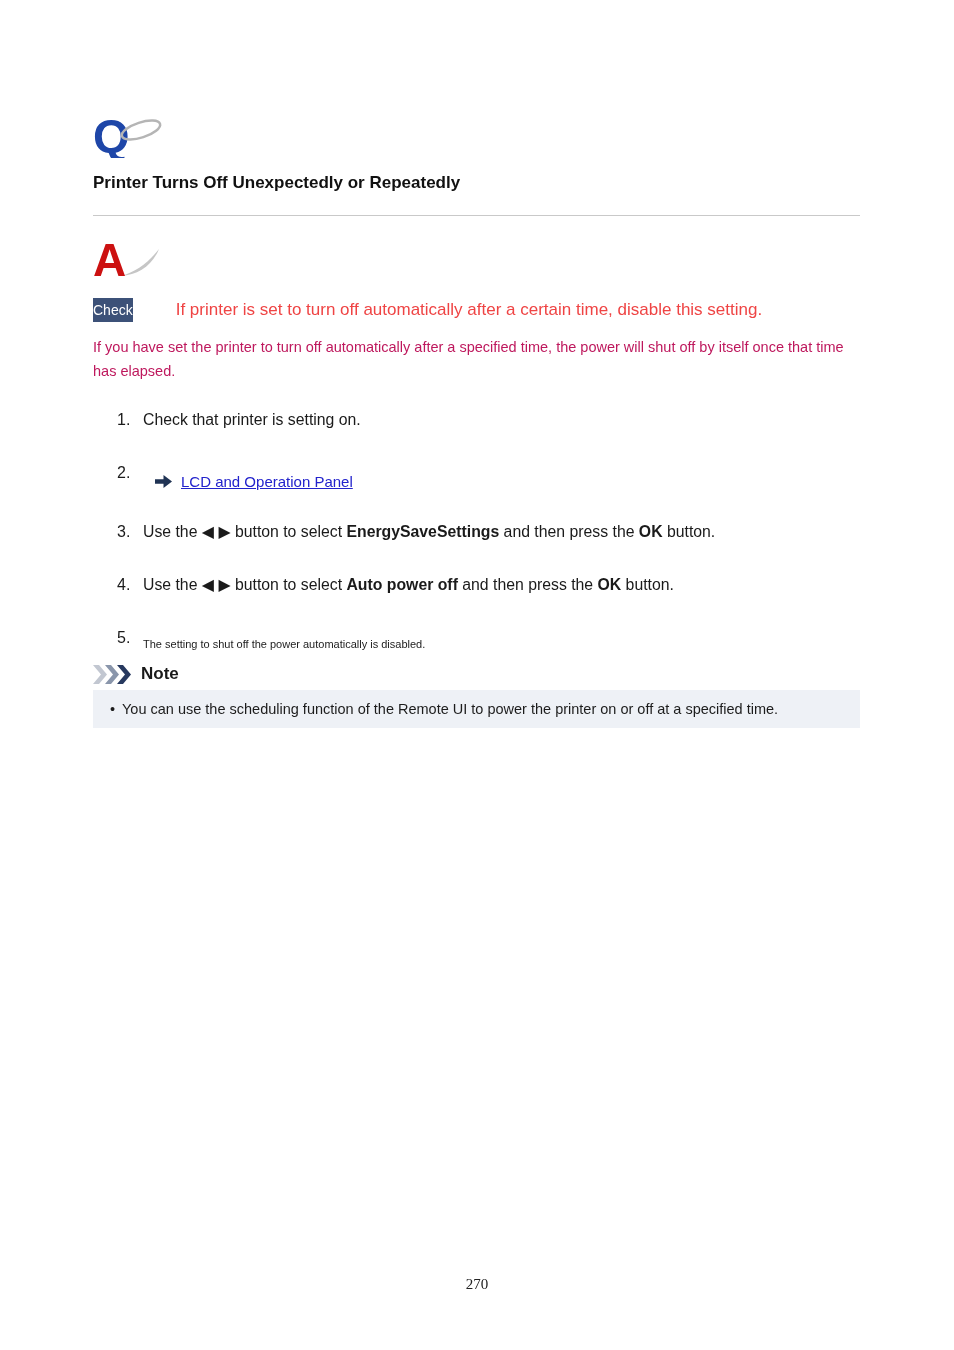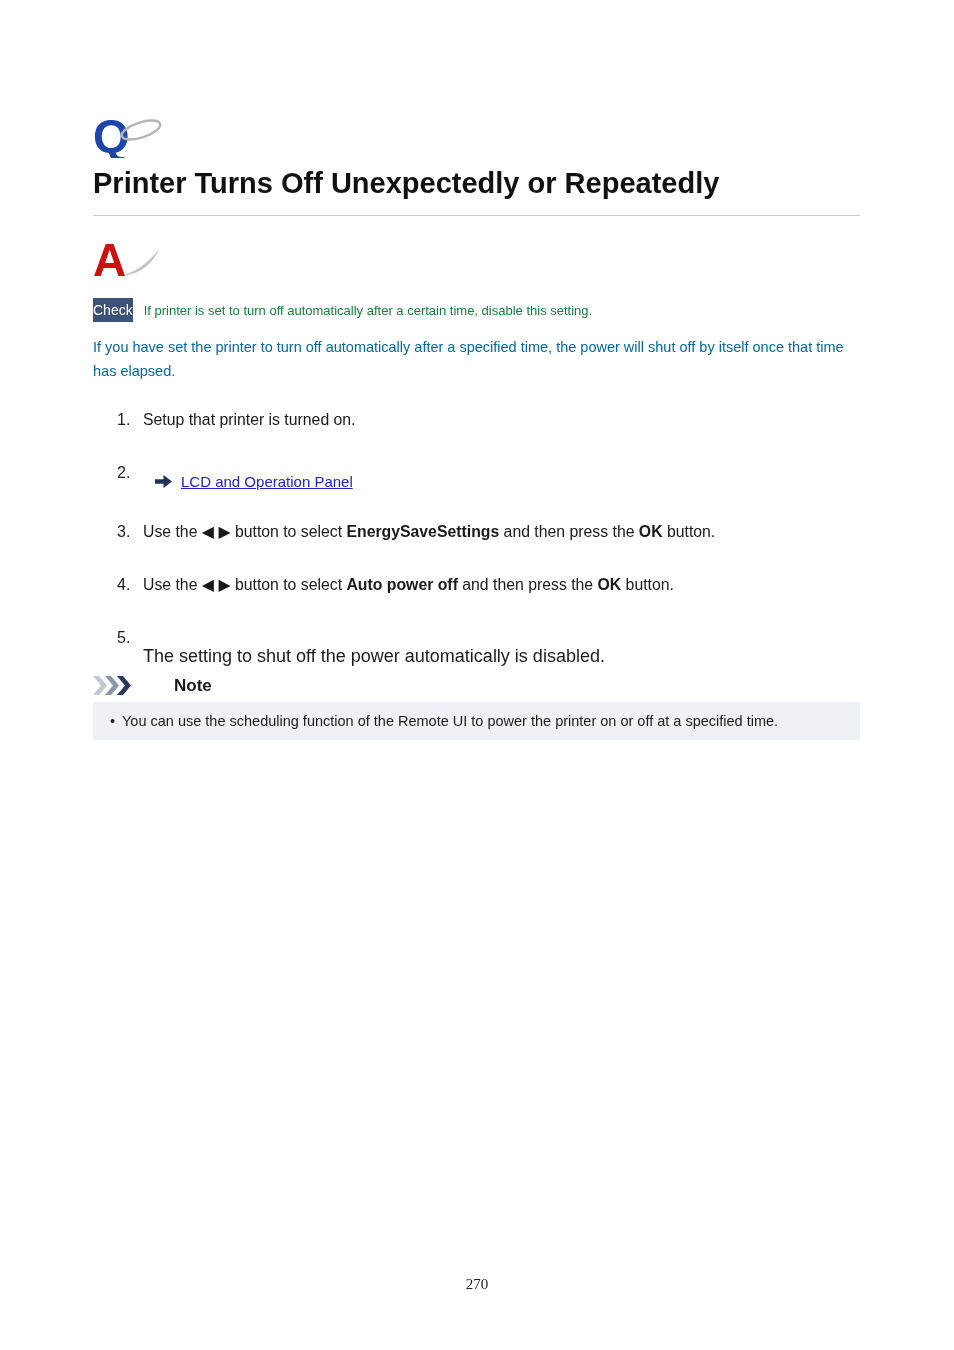--- a/index.html
+++ b/index.html
@@ -9,41 +9,41 @@
   *{box-sizing:border-box;margin:0;padding:0;}
   body{
     width:954px;height:1350px;position:relative;background:#ffffff;
     font-family:"Liberation Sans","DejaVu Sans",sans-serif;color:#1a1a1a;
   }
   .content{position:absolute;left:93px;top:0;width:767px;}
   .qa-icon{display:block;}
   .qa-icon.q{margin-top:110px;height:48px;}
   .qa-icon.a{margin-top:20px;height:44px;}
   .qa-letter{font-family:"Liberation Sans",sans-serif;font-weight:bold;}
-  h1.page-title{margin-top:12px;font-size:29px;line-height:26px;font-weight:bold;color:#111;}
+  h1.page-title{margin-top:12px;font-size:17px;line-height:26px;font-weight:bold;color:#111;}
   hr.divider{border:none;border-top:1px solid var(--c-rule);margin-top:19px;}
   .check-row{margin-top:18px;display:flex;align-items:center;}
   .check-badge{
     display:inline-block;background:var(--c-badge);color:#fff;
     font-size:14px;line-height:24px;padding:0 0;margin-right:11px;flex:0 0 auto;
   }
-  .check-text{font-size:13px;color:#15803d;}
-  p.intro{margin-top:14px;font-size:14.5px;line-height:23.5px;color:#0369a1;}
+  .check-text{font-size:17px;color:#ef4444;margin-left:32px;}
+  p.intro{margin-top:14px;font-size:14.5px;line-height:23.5px;color:#be185d;}
   ol.steps{margin-top:24px;list-style:none;padding-left:24px;margin-bottom:9px;}
   ol.steps li.step{display:flex;align-items:flex-start;}
   ol.steps li.step:not(:last-child){margin-bottom:27px;}
   .step-num{flex:0 0 26px;font-size:16px;line-height:26px;}
   .step-body{flex:1 1 auto;}
   .step-text{font-size:15.8px;line-height:26px;}
   .step-text .b{font-weight:bold;}
   .link-row{margin-top:11px;margin-left:12px;display:flex;align-items:center;height:21px;}
   .jump-arrow{display:inline-flex;margin-right:9px;}
   a.ref-link{color:var(--c-link);font-size:15px;text-decoration:underline;cursor:pointer;}
-  .step-after{margin-top:20px;font-size:18px;line-height:22px;color:#1c1c1c;}
-  .note-heading{display:flex;align-items:flex-start;height:20px;gap:33px;}
+  .step-after{margin-top:8px;font-size:11px;line-height:22px;color:#1c1c1c;}
+  .note-heading{display:flex;align-items:flex-end;height:20px;}
   .chevrons{margin-right:8px;}
   .note-title{font-weight:bold;font-size:17px;}
   .note-box{margin-top:6px;background:var(--c-notebg);padding:8px 14px;}
   .note-box ul{list-style:none;}
   .note-box li{display:flex;font-size:14.5px;line-height:22px;color:#1c1c1c;}
   .note-bullet{flex:0 0 15px;padding-left:3px;}
   .footer{
     position:absolute;top:1276px;left:0;width:954px;text-align:center;
     font-family:"Liberation Serif","DejaVu Serif",serif;font-size:15px;color:#222;
   }
@@ -77,21 +77,21 @@
     <span class="check-badge">Check</span>
     <span class="check-text">If printer is set to turn off automatically after a certain time, disable this setting.</span>
   </div>
 
   <p class="intro">If you have set the printer to turn off automatically after a specified time, the power will shut off by itself once that time has elapsed.</p>
 
   <ol class="steps">
       <li class="step">
         <span class="step-num">1.</span>
         <div class="step-body">
-          <p class="step-text"><span>Setup that printer is turned on.</span></p>
+          <p class="step-text"><span>Check that printer is setting on.</span></p>
         </div>
       </li>
       <li class="step">
         <span class="step-num">2.</span>
         <div class="step-body">
           <div class="link-row">
             <span class="jump-arrow">
               <svg width="17" height="13" viewBox="0 0 17 13">
                 <path d="M0 4.2h8.5V0L17 6.5 8.5 13V8.8H0z" fill="#203354"></path>
               </svg>

